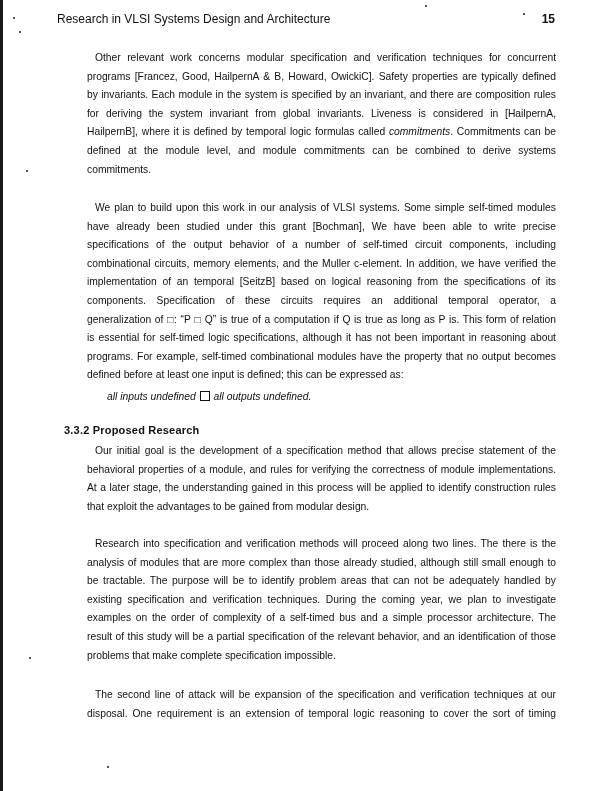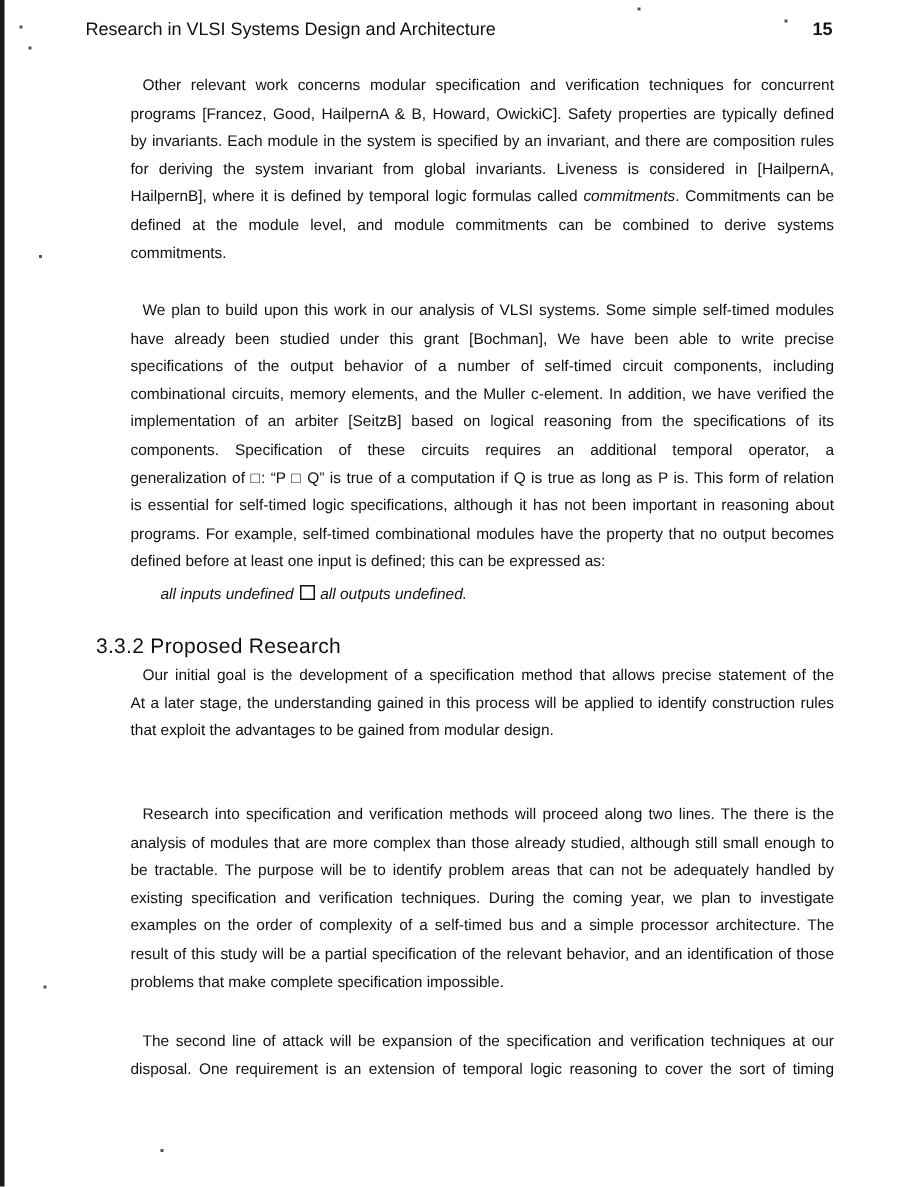--- a/index.html
+++ b/index.html
@@ -20,21 +20,21 @@
       position: absolute; left: 64px; width: 492px;
       font-size: 10.3px; line-height: 18.6px; text-align: justify;
       text-indent: 0; margin: 0;
     }
     .para .line { display: block; text-align: justify; text-align-last: justify; white-space: nowrap; margin-left: 23px; }
     .para .line.last { text-align-last: left; }
     .formula {
       position: absolute; left: 107px; top: 388px; font-size: 10.3px; font-style: italic; line-height: 18px;
     }
     .heading {
-      position: absolute; left: 64px; top: 421px; font-size: 14px; font-weight: normal; line-height: 18px;
+      position: absolute; left: 64px; top: 421px; font-size: 11px; font-weight: bold; line-height: 18px;
       letter-spacing: 0.2px;
     }
     .box { display: inline-block; width: 8px; height: 8px; border: 1px solid #111; vertical-align: -1px; margin: 0 1px; font-style: normal; }
     .speck { position: absolute; width: 2px; height: 2px; background: #555; }
   </style>
 </head>
 <body>
 
 <div class="left-border"></div>
 
@@ -51,38 +51,39 @@
   <span class="line" id="p1l4">HailpernB], where it is defined by temporal logic formulas called <em>commitments</em>.  Commitments can be</span>
   <span class="line">defined at the module level, and module commitments can be combined to derive systems</span>
   <span class="line last">commitments.</span>
 </div>
 
 <div class="para" style="top:199px;">
   <span class="line" style="padding-left:8px;">We plan to build upon this work in our analysis of VLSI systems.  Some simple self-timed modules</span>
   <span class="line">have already been studied under this grant [Bochman], We have been able to write precise</span>
   <span class="line">specifications of the output behavior of a number of self-timed circuit components, including</span>
   <span class="line">combinational circuits, memory elements, and the Muller c-element.  In addition, we have verified the</span>
-  <span class="line">implementation of an arbiter [SeitzB] based on logical reasoning from the specifications of its</span>
+  <span class="line">implementation of an temporal [SeitzB] based on logical reasoning from the specifications of its</span>
   <span class="line">components.   Specification of these circuits requires an additional temporal operator, a</span>
   <span class="line">generalization of □: “P □ Q” is true of a computation if Q is true as long as P is.  This form of relation</span>
   <span class="line">is essential for self-timed logic specifications, although it has not been important in reasoning about</span>
   <span class="line">programs.  For example, self-timed combinational modules have the property that no output becomes</span>
   <span class="line last">defined before at least one input is defined; this can be expressed as:</span>
 </div>
 
 <div class="formula">
   <span>all inputs undefined</span>
   <span class="box"></span>
   <span>all outputs undefined.</span>
 </div>
 
 <div class="heading">3.3.2 Proposed Research</div>
 
 <div class="para" style="top:442px;">
   <span class="line" style="padding-left:8px;">Our initial goal is the development of a specification method that allows precise statement of the</span>
+  <span class="line">behavioral properties of a module, and rules for verifying the correctness of module implementations.</span>
   <span class="line">At a later stage, the understanding gained in this process will be applied to identify construction rules</span>
   <span class="line last">that exploit the advantages to be gained from modular design.</span>
 </div>
 
 <div class="para" style="top:535px;">
   <span class="line" style="padding-left:8px;">Research into specification and verification methods will proceed along two lines. The there is the</span>
   <span class="line">analysis of modules that are more complex than those already studied, although still small enough to</span>
   <span class="line">be tractable. The purpose will be to identify problem areas that can not be adequately handled by</span>
   <span class="line">existing specification and verification techniques. During the coming year, we plan to investigate</span>
   <span class="line">examples on the order of complexity of a self-timed bus and a simple processor architecture. The</span>

